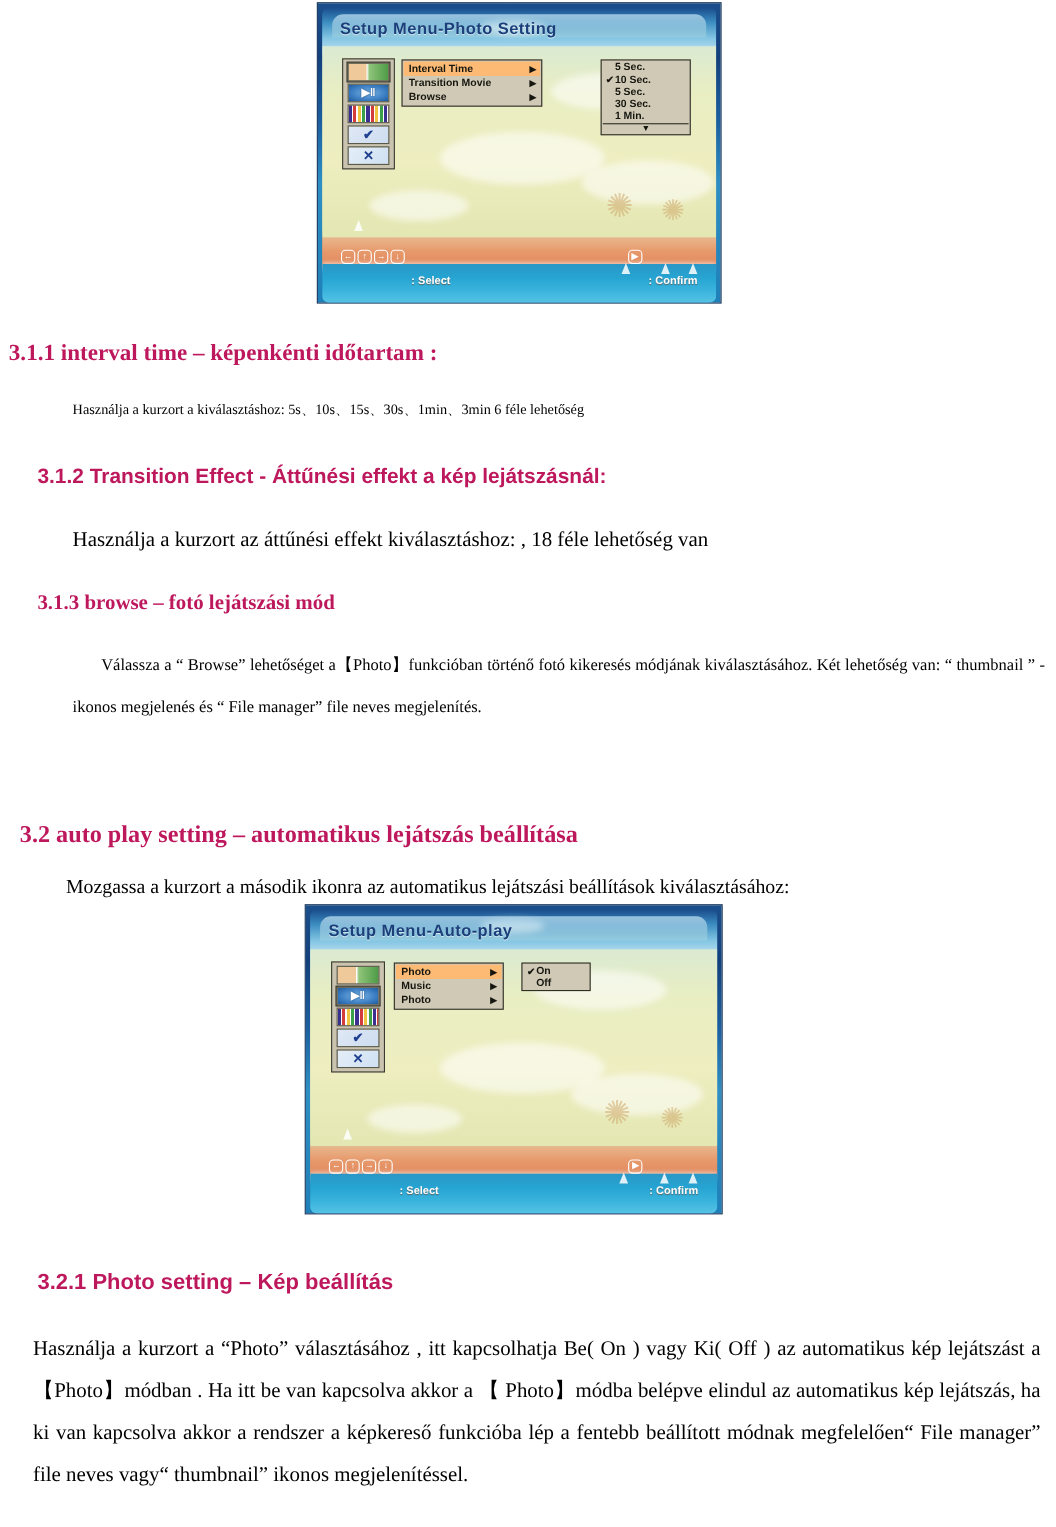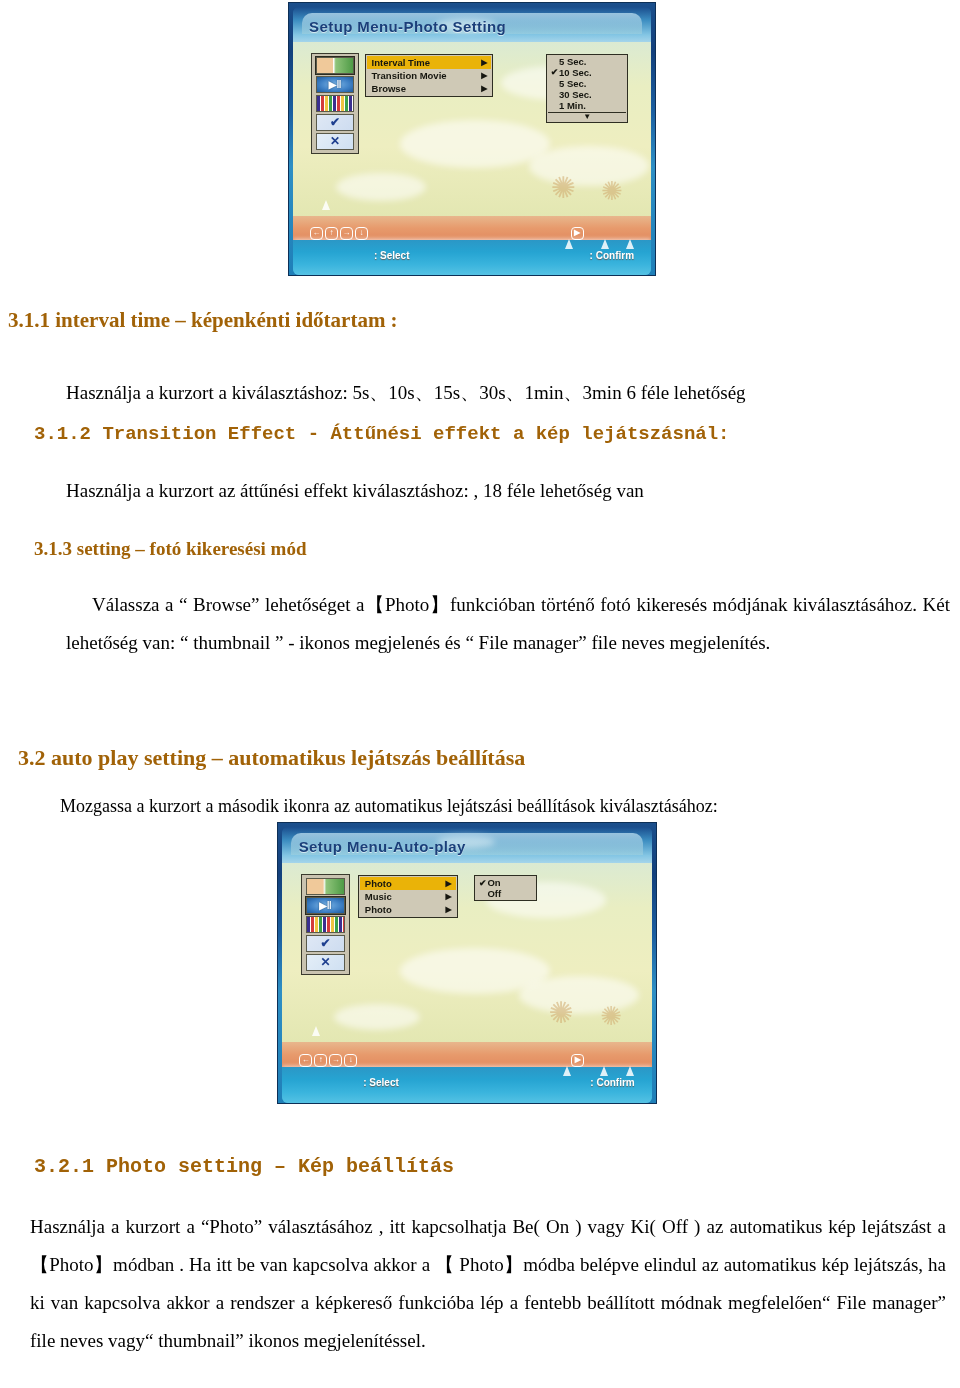--- a/index.html
+++ b/index.html
@@ -151,21 +151,21 @@
   }
   .menu-row {
     display:flex; align-items:center; justify-content:space-between;
     font-family:"Liberation Sans",sans-serif;
     font-weight:bold;
     font-size:9.5px;
     color:#16160f;
     padding: 1px 4px 1px 5px;
     white-space:nowrap;
   }
-  .menu-row.hl { background: #eab308; }
+  .menu-row.hl { background: #fdba74; }
   .menu-row .arw { font-size:8px; margin-left:10px; }
 
   
   .opt-panel {
     position:absolute;
     background:#cfc9b6;
     border:1.5px solid #2e2e22;
     padding:1px;
     display:flex; flex-direction:column;
   }
@@ -211,25 +211,25 @@
     color:#ffffff;
   }
   .hint-label { margin-left:4px; text-shadow:0 1px 1px rgba(120,50,20,0.6);margin-top:44px; }
 
   
   .doc { position:absolute; left:0; top:0; width:960px; }
   .h3 {
     position:absolute;
     font-family:"Liberation Serif", serif;
     font-weight:bold;
-    color:#a16207;
+    color:#be185d;
     white-space:nowrap;
     text-align:center;
   }
-  .h3.sans { font-family:Liberation Mono, monospace; }
+  .h3.sans { font-family:Liberation Sans, sans-serif; }
   .para {
     position:absolute;
     font-family:"Liberation Serif", serif;
     color:#000;
     text-align: justify;
   }
 </style>
 </head>
 <body>
 
@@ -320,27 +320,27 @@
         <span class="keycap">▶</span>
         <span class="hint-label">: Confirm</span>
       </div>
     </div>
   </div>
 </div>
 
 <div class="doc">
 
   <div class="h3" style="left:8px; top:308px; font-size:21px;">3.1.1 interval time – képenkénti időtartam :</div>
-  <div class="para" style="left:66px; top:378px; width:880px; font-size:19px; line-height:30px;">Használja a kurzort a kiválasztáshoz: 5s、10s、15s、30s、1min、3min 6 féle lehetőség</div>
+  <div class="para" style="left:66px; top:357px; width:880px; font-size:13px; line-height:30px;">Használja a kurzort a kiválasztáshoz: 5s、10s、15s、30s、1min、3min 6 féle lehetőség</div>
 
   <div class="h3 sans" style="left:34px; top:423px; font-size:19px;">3.1.2 Transition Effect - Áttűnési effekt a kép lejátszásnál:</div>
   <div class="para" style="left:66px; top:476px; width:880px; font-size:19px; line-height:30px;">Használja a kurzort az áttűnési effekt kiválasztáshoz:   , 18 féle lehetőség van</div>
 
-  <div class="h3" style="left:34px; top:538px; font-size:19px;">3.1.3 setting – fotó kikeresési mód</div>
-  <div class="para" style="left:66px; top:586px; width:884px; font-size:19px; line-height:38px; text-indent:26px;">Válassza a “ Browse” lehetőséget a【Photo】funkcióban történő fotó kikeresés módjának kiválasztásához. Két lehetőség van: “ thumbnail ” - ikonos megjelenés és “ File manager” file neves megjelenítés.</div>
+  <div class="h3" style="left:34px; top:538px; font-size:19px;">3.1.3 browse – fotó lejátszási mód</div>
+  <div class="para" style="left:66px; top:586px; width:884px; font-size:15px; line-height:38px; text-indent:26px;">Válassza a “ Browse” lehetőséget a【Photo】funkcióban történő fotó kikeresés módjának kiválasztásához. Két lehetőség van: “ thumbnail ” - ikonos megjelenés és “ File manager” file neves megjelenítés.</div>
 
   <div class="h3" style="left:18px; top:745px; font-size:22px;">3.2 auto play setting – automatikus lejátszás beállítása</div>
   <div class="para" style="left:60px; top:793px; width:880px; font-size:18px; line-height:26px;">Mozgassa a kurzort a második ikonra az automatikus lejátszási beállítások kiválasztásához:</div>
 
   <div class="h3 sans" style="left:34px; top:1155px; font-size:20px;">3.2.1 Photo setting –  Kép beállítás</div>
   <div class="para" style="left:30px; top:1208px; width:916px; font-size:19px; line-height:38px;">Használja a kurzort a “Photo” választásához , itt kapcsolhatja Be( On ) vagy Ki( Off ) az automatikus kép lejátszást a【Photo】módban . Ha itt be van kapcsolva akkor a 【 Photo】módba belépve elindul az automatikus kép lejátszás, ha ki van kapcsolva akkor a rendszer a képkereső funkcióba lép a fentebb beállított módnak megfelelően“ File manager”  file neves vagy“ thumbnail” ikonos megjelenítéssel.</div>
 </div>
 
 <div class="tv" style="left:277px; top:822px; width:380px; height:282px;">
   <div class="tv-inner">

